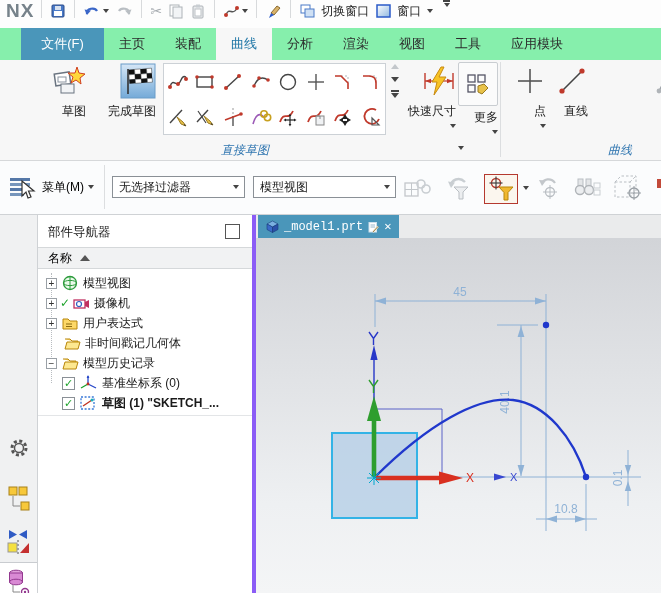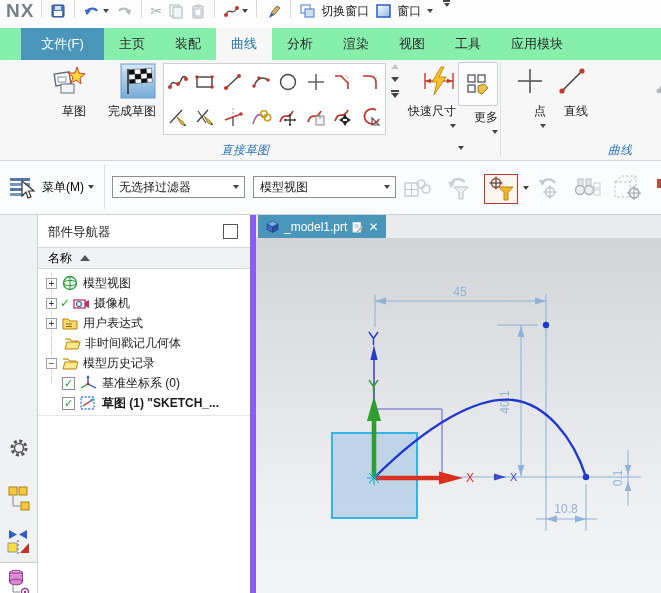--- a/index.html
+++ b/index.html
@@ -51,41 +51,41 @@
   .ticon{position:absolute;top:13px;width:30px;height:28px;display:flex;align-items:center;justify-content:center;}
   .snapbox{border:1.5px solid #b5392f;background:#fbf6ee;}
   .sliver{position:absolute;left:657px;top:18px;width:4px;height:9px;background:#c24a3a;}
   
   .sidebar{position:absolute;left:0;top:215px;width:38px;height:378px;background:#f0f1f2;
     border-right:1px solid #cfd2d5;box-sizing:border-box;}
   .sbicon{position:absolute;left:5px;width:28px;height:30px;display:flex;align-items:center;justify-content:center;}
   .sbactive{position:absolute;left:0;top:347px;width:37px;height:40px;background:#fff;
     border-top:1px solid #c9ccd0;border-bottom:1px solid #c9ccd0;}
   .navigator{position:absolute;left:38px;top:215px;width:218px;height:378px;background:#fff;
-    border-right:6px solid #8b5cf6;box-sizing:border-box;}
+    border-right:4px solid #8b5cf6;box-sizing:border-box;}
   .navtitle{position:absolute;left:10px;top:9px;font-size:12.5px;color:#1a1a1a;}
   .navfloat{position:absolute;right:12px;top:9px;width:13px;height:13px;border:1.5px solid #555;background:#fff;}
   .navhdr{position:absolute;left:0;top:32px;width:100%;height:22px;background:#f1f2f3;
     border-top:1px solid #d5d8da;border-bottom:1px solid #d5d8da;box-sizing:border-box;
     display:flex;align-items:center;padding-left:10px;gap:8px;}
   .sorttri{width:0;height:0;border-left:5px solid transparent;border-right:5px solid transparent;border-bottom:6px solid #555;}
   .tree{position:absolute;left:0;top:56px;width:100%;}
   .trow{position:absolute;left:0;width:100%;height:20px;display:flex;align-items:center;}
   .expbox{width:11px;height:11px;border:1px solid #9aa0a6;background:#fff;font-size:10px;line-height:9px;
     text-align:center;color:#333;flex:none;box-sizing:border-box;}
   .chkbox{width:13px;height:13px;border:1px solid #8a9096;background:#fff;flex:none;
     color:#1ea32c;font-weight:bold;font-size:11px;line-height:11px;text-align:center;box-sizing:border-box;}
   .tlabel2{margin-left:4px;color:#1a1a1a;white-space:nowrap;}
   .treeline{position:absolute;left:50px;top:2px;width:0;border-left:1px dotted #b8bcc0;}
   .treediv{position:absolute;left:0;top:200px;width:100%;height:1px;background:#e3e5e7;}
   
   .viewport{position:absolute;left:256px;top:215px;width:405px;height:378px;}
   .doctabbar{position:absolute;left:0;top:0;width:405px;height:23px;background:#eaebec;}
   .doctab{position:absolute;left:2px;top:0;height:23px;background:#4a96ba;color:#fff;
-    display:flex;align-items:center;padding:0 8px;gap:5px;font-size:12px;}
+    display:flex;align-items:center;padding:0 8px;gap:5px;font-size:12px;font-family:Liberation Mono, monospace;}
   .canvas{position:absolute;left:0;top:23px;width:405px;height:355px;
     background:linear-gradient(#d2d4d8,#eef0f2 75%,#f4f5f6);}
   svg text{font-family:"Liberation Sans","DejaVu Sans",sans-serif;}
 </style>
 </head>
 <body>
 
 <div class="titlebar">
   <span class="nxlogo">NX</span>
   <span class="tsep"></span>

